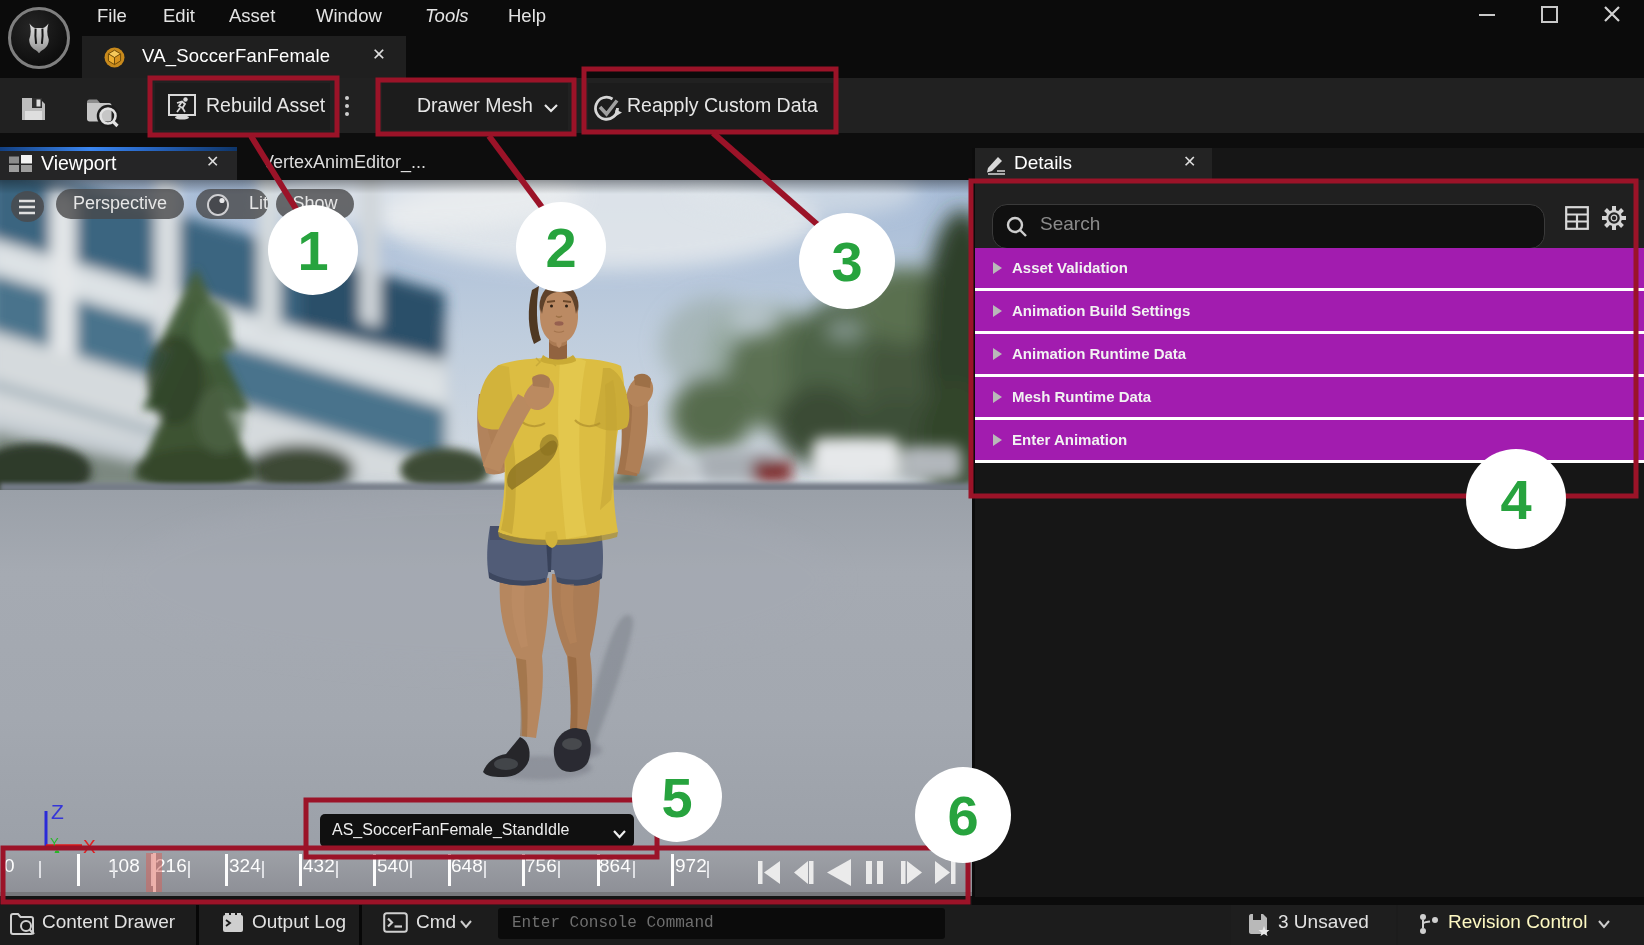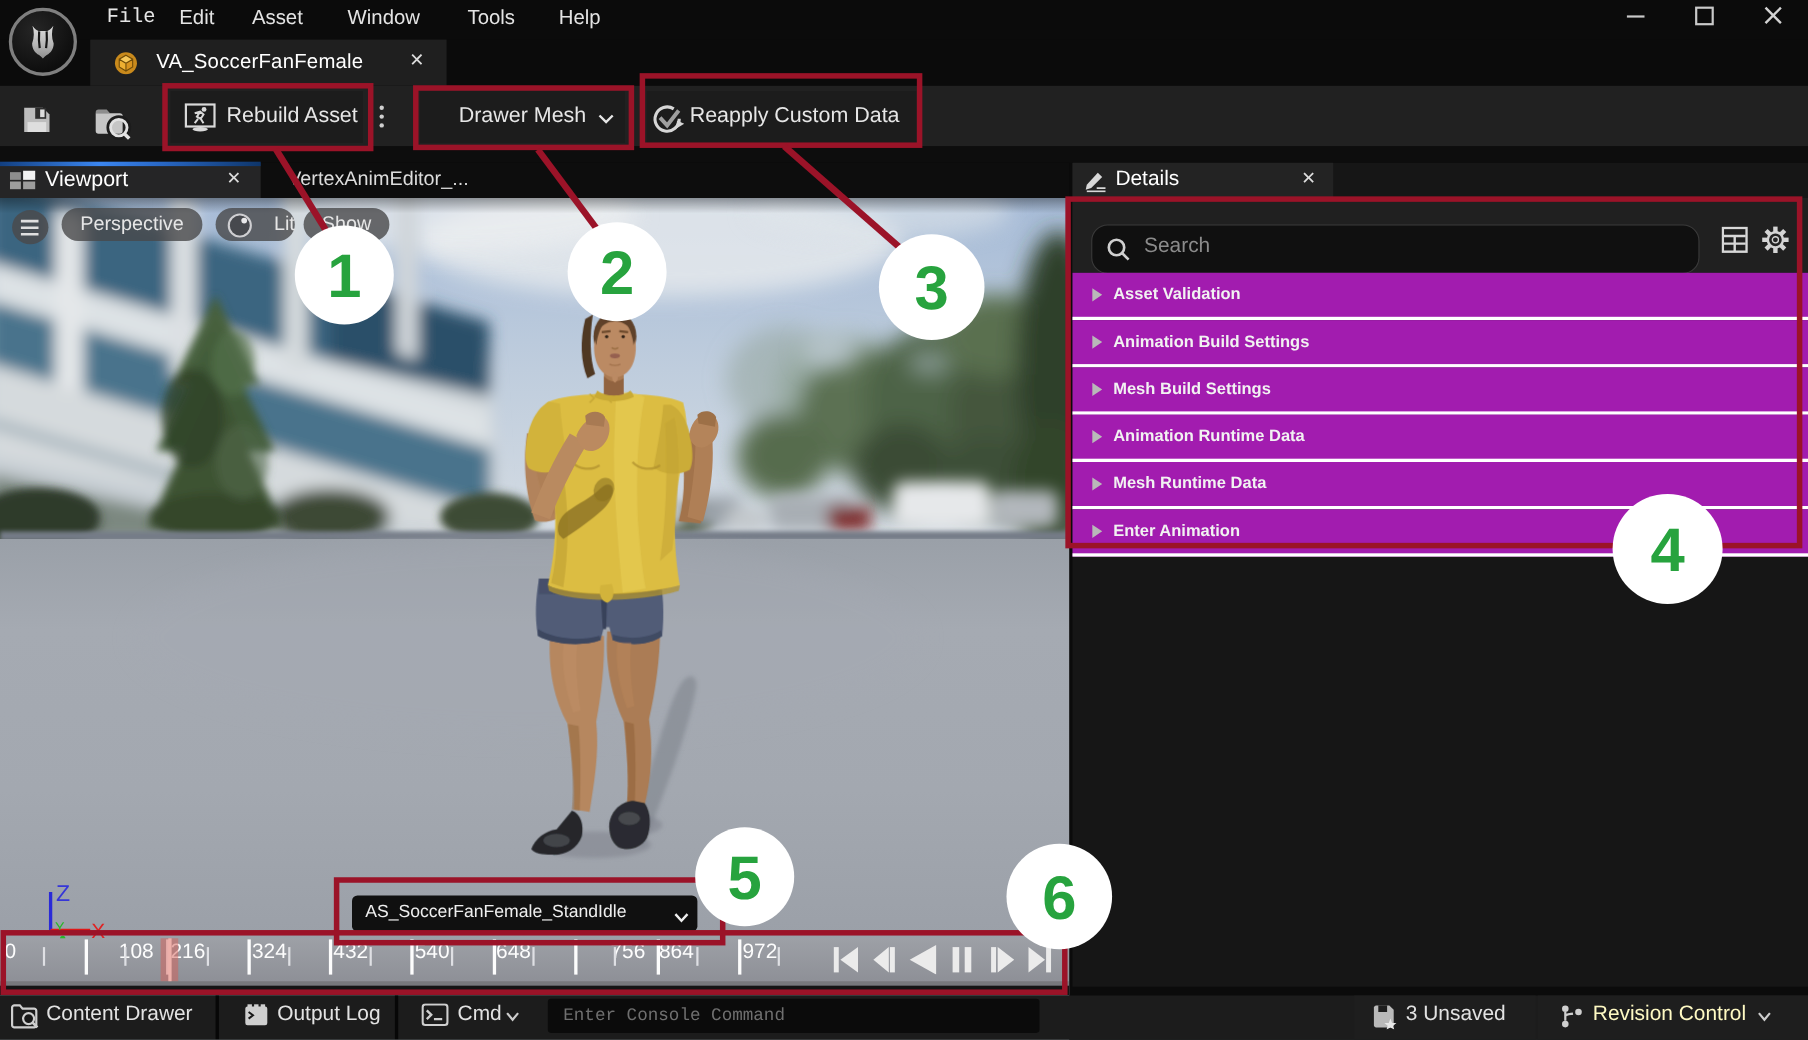--- a/index.html
+++ b/index.html
@@ -20,25 +20,25 @@
       <stop offset="0" stop-color="#dedede"></stop>
           <stop offset="0.6" stop-color="#b5b5b5"></stop>
           <stop offset="1" stop-color="#8d8d8d"></stop>
         </linearGradient>
       </defs>
     <path d="M10.5,6.5 C12.2,11.5 12.2,17.5 10.2,22.5 C10.2,27.5 12.8,31 16.5,33 C17.6,33.8 18.8,34.8 20,36.2 C21.2,34.8 22.4,33.8 23.5,33 C27.2,31 29.8,27.5 29.8,22.5 C27.8,17.5 27.8,11.5 29.5,6.5 C27.6,9.2 25.8,10.6 24,11.1 L16,11.1 C14.2,10.6 12.4,9.2 10.5,6.5 Z" fill="url(#ug)"></path>
     <path d="M16.6,11.6 C16.2,16.5 16.3,21.5 17.1,26.8" stroke="#161616" stroke-width="2" fill="none"></path>
     <path d="M23.4,11.6 C23.8,16.5 23.7,21.5 22.9,26.8" stroke="#161616" stroke-width="2" fill="none"></path>
   </svg>
   <div class="abs" style="left:0;top:5px;font-size:18.5px;color:#e4e4e4;">
-    <span class="abs" style="left:97px;font-family:Liberation Mono, monospace;">File</span>
+    <span class="abs" style="left:97px;">File</span>
       <span class="abs" style="left:163px;">Edit</span>
     <span class="abs" style="left:229px;">Asset</span>
       <span class="abs" style="left:316px;">Window</span>
-    <span class="abs" style="left:425px;">Tools</span>
+    <span class="abs" style="left:425px;font-style:italic;">Tools</span>
       <span class="abs" style="left:508px;">Help</span>
   </div>
 
   <div class="abs" style="left:1479px;top:14px;width:16px;height:2px;background:#c9c9c9;"></div>
   <div class="abs" style="left:1541px;top:6px;width:13px;height:13px;border:2px solid #c9c9c9;"></div>
   <svg class="abs" style="left:1602px;top:4px;" width="20" height="20" viewBox="0 0 20 20">
     <path d="M3 3 L17 17 M17 3 L3 17" stroke="#d2d2d2" stroke-width="2.2"></path>
   </svg>
 
   <div class="abs" style="left:82px;top:36px;width:324px;height:42px;background:#1f1f1f;"></div>
@@ -328,21 +328,21 @@
         <span class="tlab" style="left:155px;">216</span>
       <span class="tmaj" style="left:225px;"></span>
         <span class="tlab" style="left:229px;">324</span>
       <span class="tmaj" style="left:299px;"></span>
         <span class="tlab" style="left:303px;">432</span>
       <span class="tmaj" style="left:373px;"></span>
         <span class="tlab" style="left:377px;">540</span>
       <span class="tmaj" style="left:448px;"></span>
         <span class="tlab" style="left:451px;">648</span>
       <span class="tmaj" style="left:522px;"></span>
-        <span class="tlab" style="left:555px;text-align:right;">756</span>
+        <span class="tlab" style="left:525px;text-align:right;">756</span>
       <span class="tmaj" style="left:597px;"></span>
         <span class="tlab" style="left:599px;">864</span>
       <span class="tmaj" style="left:671px;"></span>
         <span class="tlab" style="left:675px;">972</span>
       <span class="tmin" style="left:39px;"></span>
       <span class="tpost" style="left:113px;"></span>
         <span class="tpost" style="left:188px;"></span>
       <span class="tpost" style="left:262px;"></span>
         <span class="tpost" style="left:336px;"></span>
       <span class="tpost" style="left:410px;"></span>
@@ -407,21 +407,20 @@
         <rect x="1" y="11" width="5" height="4" transform="rotate(45 13 13)"></rect>
         <rect x="20" y="11" width="5" height="4" transform="rotate(45 13 13)"></rect>
       </g>
       <circle cx="13" cy="13" r="4.6" fill="none" stroke="#232323" stroke-width="2.4"></circle>
       <circle cx="13" cy="13" r="2.2" fill="#232323"></circle>
     </svg>
 
     <div id="rows" style="position:absolute;left:0;top:68px;width:669px;">
       <div class="drow">Asset Validation</div>
       <div class="drow">Animation Build Settings</div>
-      <div class="drow">Mesh Build Settings</div>
       <div class="drow">Animation Runtime Data</div>
       <div class="drow">Mesh Runtime Data</div>
       <div class="drow">Enter Animation</div>
     </div>
   </div>
 
   <div class="abs" style="left:0;top:905px;width:1644px;height:40px;background:#1c1c1c;"></div>
   <div class="abs" style="left:196px;top:905px;width:3px;height:40px;background:#070707;"></div>
   <div class="abs" style="left:359px;top:905px;width:3px;height:40px;background:#070707;"></div>
   <svg class="abs" style="left:10px;top:912px;" width="26" height="24" viewBox="0 0 26 24">

